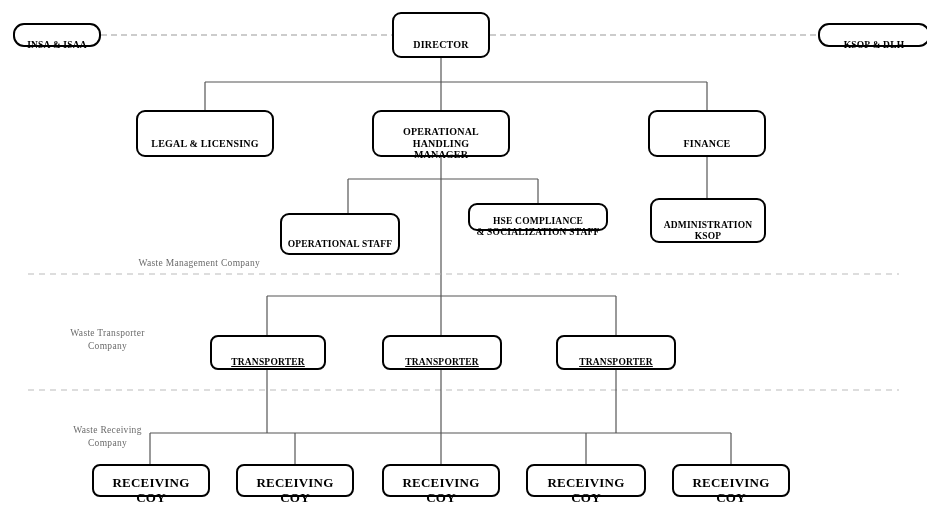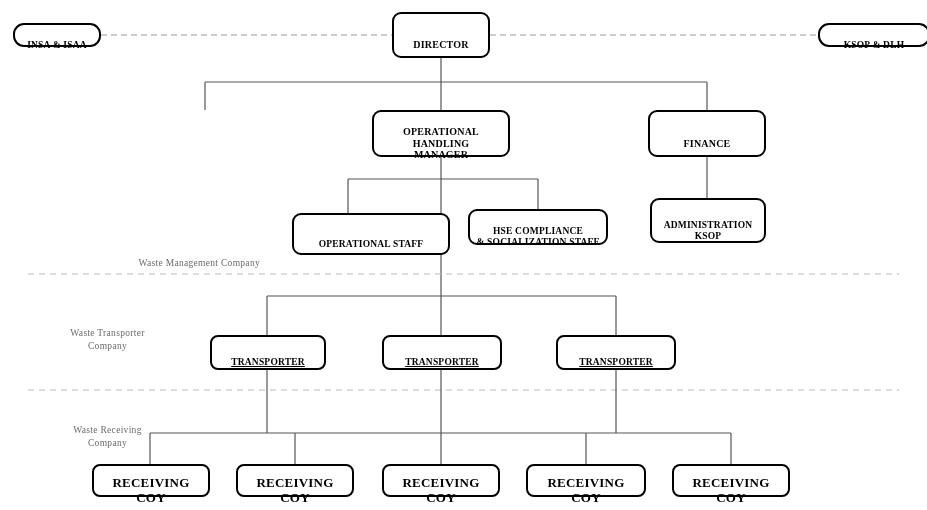--- a/index.html
+++ b/index.html
@@ -128,35 +128,38 @@
   </div>
 
   <div class="node external" style="left:818px; top:23px; width:112px; height:24px;">
     <span class="node-label">KSOP &amp; DLH</span>
   </div>
 
   <div class="node lvl1" style="left:392px; top:12px; width:98px; height:46px;">
     <span class="node-label">DIRECTOR</span>
   </div>
 
+  <div class="node lvl2" style="left:136px; top:110px; width:138px; height:47px;">
+    <span class="node-label">LEGAL &amp; LICENSING</span>
+  </div>
 
   <div class="node lvl2" style="left:648px; top:110px; width:118px; height:47px;">
     <span class="node-label">FINANCE</span>
   </div>
 
   <div class="node lvl2" style="left:372px; top:110px; width:138px; height:47px;">
     <span class="node-label">OPERATIONAL HANDLING
 MANAGER</span>
   </div>
 
-  <div class="node lvl3" style="left:292px; top:213px; width:158px; height:42px;text-align:center;">
+  <div class="node lvl3" style="left:280px; top:213px; width:120px; height:42px;text-align:center;">
     <span class="node-label">OPERATIONAL STAFF</span>
   </div>
 
-  <div class="node lvl3" style="left:468px; top:209px; width:140px; height:36px;text-align:center;">
+  <div class="node lvl3" style="left:468px; top:203px; width:140px; height:28px;text-align:center;">
     <span class="node-label">HSE COMPLIANCE
 &amp; SOCIALIZATION STAFF</span>
   </div>
 
   <div class="node lvl3" style="left:650px; top:198px; width:116px; height:45px;">
     <span class="node-label">ADMINISTRATION
 KSOP</span>
   </div>
 
   <div class="node transporter" style="left:210px; top:335px; width:116px; height:35px;">

